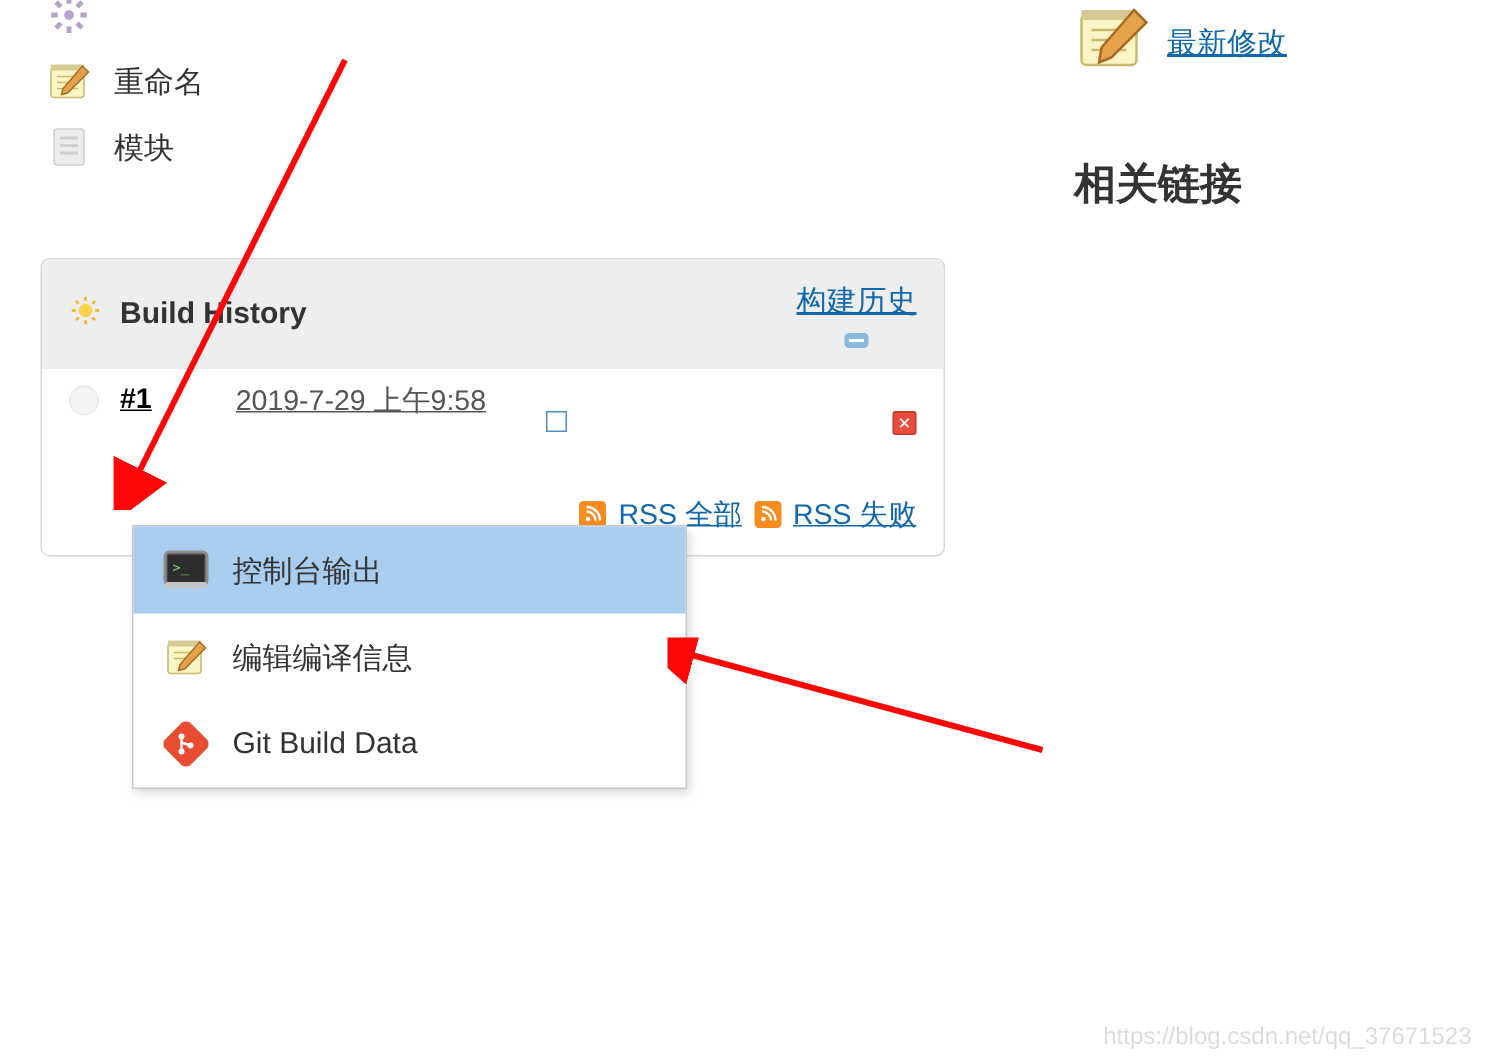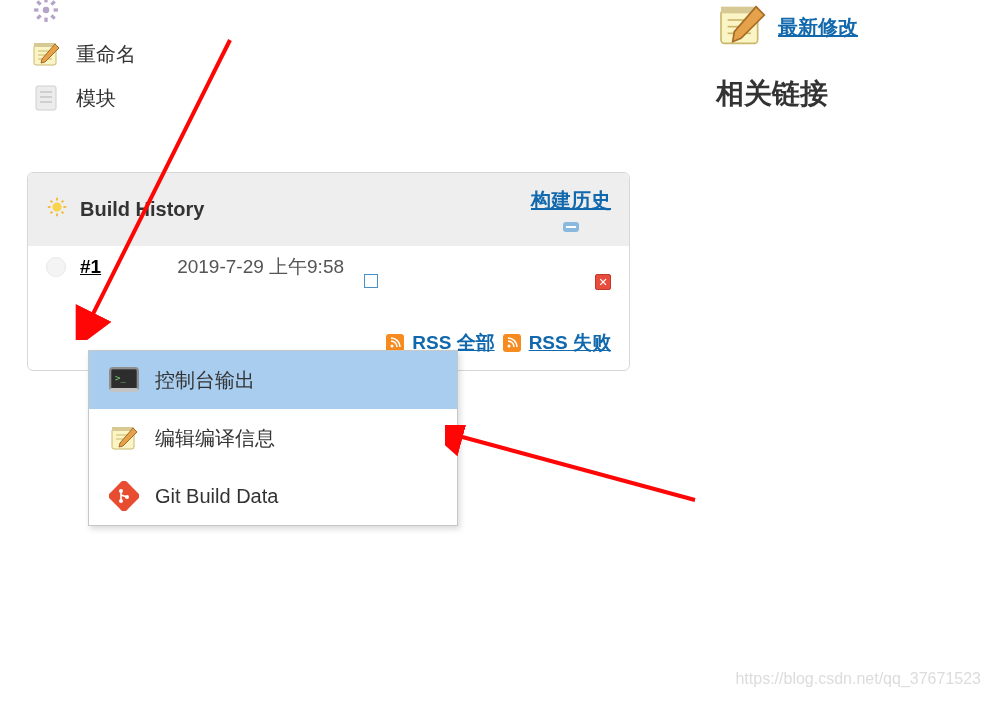--- a/index.html
+++ b/index.html
@@ -5,21 +5,21 @@
     * { box-sizing: border-box; margin: 0; padding: 0; }
     body {
       font-family: Arial, "Microsoft YaHei", sans-serif;
       font-size: 16px;
       background: #fff;
       width: 999px;
       height: 705px;
       position: relative;
       overflow: hidden;
     }
-    a { color: #1168ac; text-decoration: underline; cursor: pointer; font-weight: bold; }
+    a { color: #1168ac; text-decoration: underline; cursor: pointer; }
     
     
     .nav-area {
       position: absolute;
       left: 30px;
       top: 0;
       width: 570px;
     }
     .nav-item {
       display: flex;
@@ -107,21 +107,21 @@
       position: relative;
     }
     .build-status-dot {
       width: 20px; height: 20px;
       border-radius: 50%;
       background: #f4f4f4;
       border: 1px solid #e8e8e8;
       margin-right: 14px;
     }
     .build-num { font-weight: bold; color: #000; text-decoration: underline; }
-    .build-date { margin-left: 76px; color: #555; }
+    .build-date { margin-left: 56px; color: #555; text-decoration: underline; }
     .delete-icon {
       position: absolute;
       right: 18px;
       top: 28px;
       width: 16px; height: 16px;
       background: #e84c3d;
       border: 1px solid #c0392b;
       border-radius: 2px;
       display: flex; align-items: center; justify-content: center;
       color: #fff; font-size: 11px;
@@ -180,27 +180,27 @@
       top: 0;
     }
     .right-link-row {
       display: flex; align-items: center; gap: 12px;
       font-size: 20px;
     }
     .right-heading {
       font-size: 28px;
       font-weight: bold;
       color: #333;
-      margin-top: 20px;
+      margin-top: 48px;
     }
     
     
     .watermark {
       position: absolute;
-      right: 18px; bottom: 17px;
+      right: 18px; bottom: 4px;
       color: #dcdcdc;
       font-size: 16px;
     }
     
     
     .arrow-svg {
       position: absolute;
       pointer-events: none;
       z-index: 20;
     }

